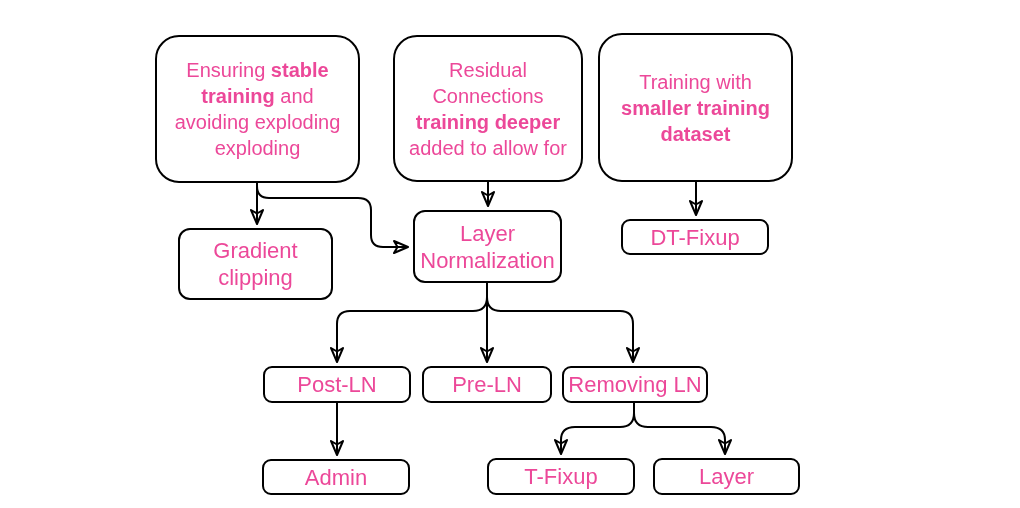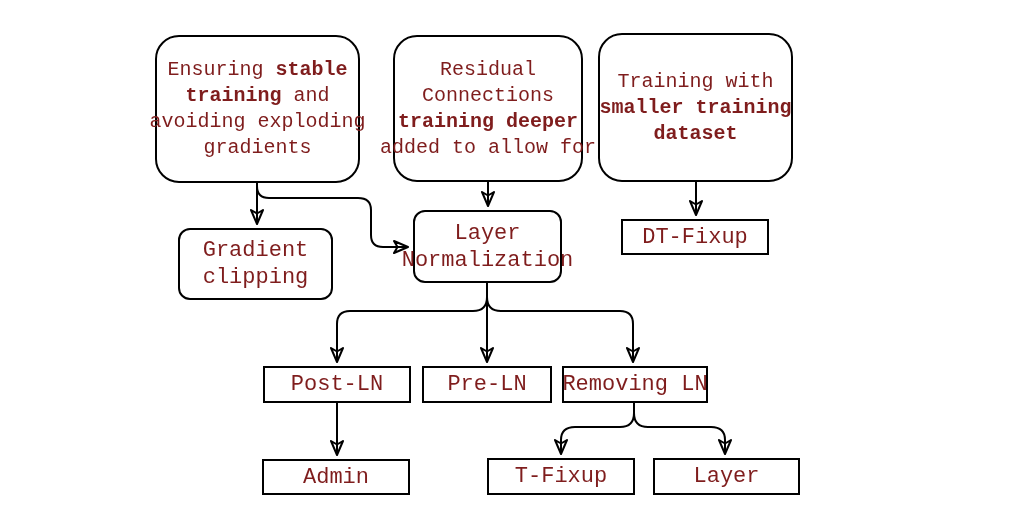--- a/index.html
+++ b/index.html
@@ -1,42 +1,42 @@
 <!DOCTYPE html>
 <html><head>
 <meta charset="utf-8">
 <style>
   html,body{margin:0;padding:0;background:#ffffff;}
   #canvas{
     position:relative;
     width:972px;height:508px;
     background:#ffffff;
-    font-family:Liberation Mono, monospace;
-    color:#7f1d1d;
+    font-family:Liberation Sans, sans-serif;
+    color:#ec4899;
     overflow:hidden;
   }
   .node{
     position:absolute;
     box-sizing:border-box;
     background:#ffffff;
     border:2px solid #000000;
     display:flex;
     flex-direction:column;
     align-items:center;
     justify-content:center;
     text-align:center;
     z-index:2;
   }
   .node.big{
     border-radius:24px;
     font-size:20px;
     line-height:26px;
   }
   .node.small{
-    border-radius:0;
+    border-radius:9px;
     font-size:22px;
     line-height:27px;
   }
   .node.small.r12{border-radius:12px;}
   .tline{white-space:nowrap;}
   b{font-weight:bold;}
   svg.wires{
     position:absolute;
     left:0;top:0;
     width:1020px;height:508px;
@@ -69,21 +69,21 @@
     <path d="M487,297 Q487,311 501,311 L620,311 Q633,311 633,324 L633,362" marker-end="url(#arrow)"></path>
     <path d="M337,403 L337,455" marker-end="url(#arrow)"></path>
     <path d="M634,403 L634,413 Q634,427 620,427 L575,427 Q561,427 561,440 L561,454" marker-end="url(#arrow)"></path>
     <path d="M634,413 Q634,427 648,427 L711,427 Q725,427 725,440 L725,454" marker-end="url(#arrow)"></path>
   </svg>
 
   <div class="node big" style="left:155px;top:35px;width:205px;height:148px">
     <div class="tline"><span>Ensuring </span><b>stable</b></div>
     <div class="tline"><b>training</b><span> and</span></div>
     <div class="tline"><span>avoiding exploding</span></div>
-    <div class="tline"><span>gradients</span></div>
+    <div class="tline"><span>exploding</span></div>
   </div>
 
   <div class="node big" style="left:393px;top:35px;width:190px;height:147px">
     <div class="tline"><span>Residual</span></div>
     <div class="tline"><span>Connections</span></div>
     <div class="tline"><b>training deeper</b></div>
     <div class="tline"><span>added to allow for</span></div>
   </div>
 
   <div class="node big" style="left:598px;top:33px;width:195px;height:149px">

